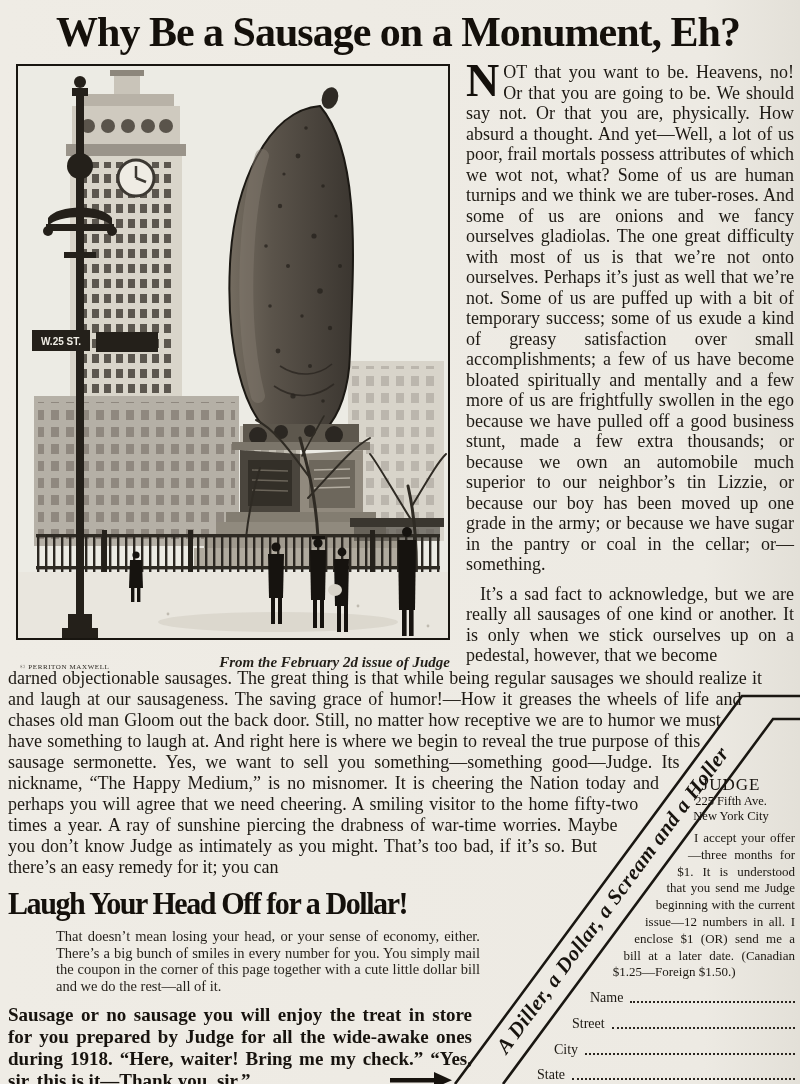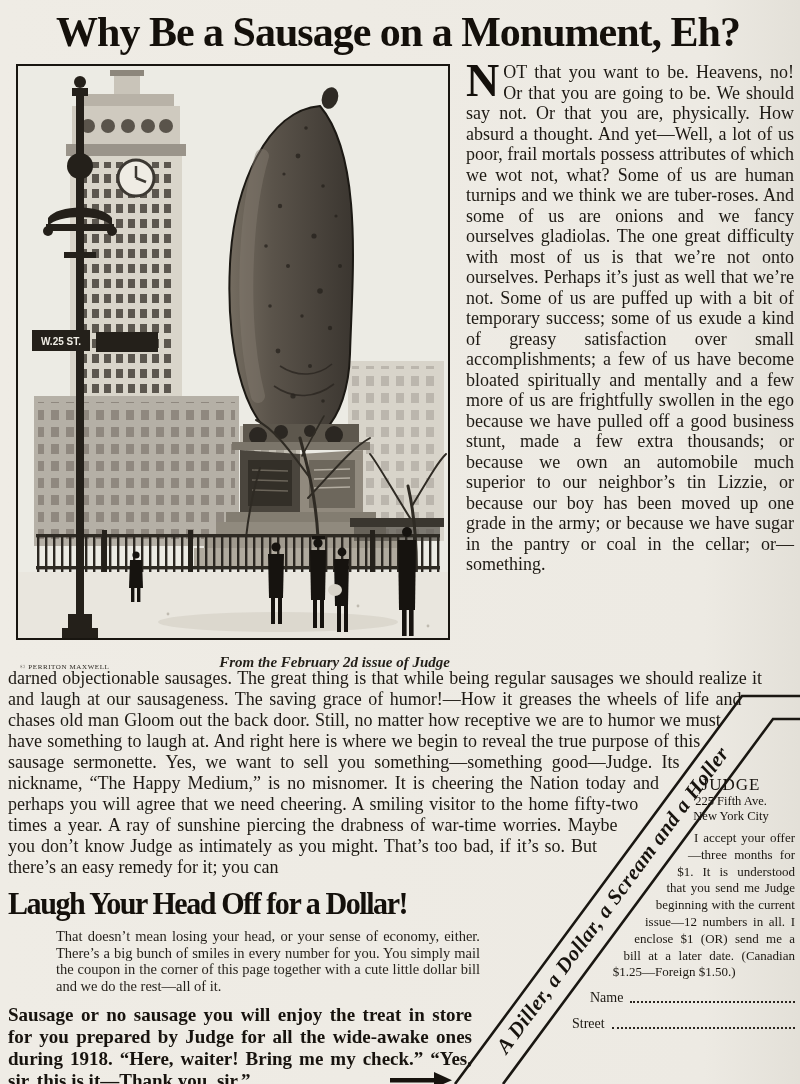--- a/index.html
+++ b/index.html
@@ -269,20 +269,21 @@
         </svg>
       </div>
       <figcaption class="photo-caps">
         <span class="photo-credit">© Perriton Maxwell</span>
         <span class="photo-caption">From the February 2d issue of Judge</span>
       </figcaption>
     </figure>
 
     <div class="right-col">
       <p><span class="dropcap">N</span><span>OT that you want to be.  Heavens, no!  Or that you are going to be.  We should say not.  Or that you are, physically.  How absurd a thought.  And yet—Well, a lot of us poor, frail mortals possess attributes of which we wot not, what?  Some of us are human turnips and we think we are tuber-roses.  And some of us are onions and we fancy ourselves gladiolas.  The one great difficulty with most of us is that we’re not onto ourselves.  Perhaps it’s just as well that we’re not.  Some of us are puffed up with a bit of temporary success; some of us exude a kind of greasy satisfaction over small accomplishments; a few of us have become bloated spiritually and mentally and a few more of us are frightfully swollen in the ego because we have pulled off a good business stunt, made a few extra thousands; or because we own an automobile much superior to our neighbor’s tin Lizzie, or because our boy has been moved up one grade in the army; or because we have sugar in the pantry or coal in the cellar; or—something.</span></p>
+      <p>It’s a sad fact to acknowledge, but we are really all sausages of one kind or another.  It is only when we stick ourselves up on a pedestal, however, that we become</p>
     </div>
   </div>
 
   <p class="wide-para"><span class="coupon-spacer"></span><span>darned objectionable sausages.  The great thing is that while being regular sausages we should realize it and laugh at our sausageness.  The saving grace of humor!—How it greases the wheels of life and chases old man Gloom out the back door.  Still, no matter how receptive we are to humor we must have something to laugh at.  And right here is where we begin to reveal the true purpose of this sausage sermonette.  Yes, we want to sell you something—something good—Judge.  Its nickname, “The Happy Medium,” is no misnomer.  It is cheering the Nation today and perhaps you will agree that we need cheering.  A smiling visitor to the home fifty-two times a year.  A ray of sunshine piercing the drabness of war-time worries.  Maybe you don’t know Judge as intimately as you might.  That’s too bad, if it’s so.  But there’s an easy remedy for it; you can</span></p>
 
   <h2 class="subhead">Laugh Your Head Off for a Dollar!</h2>
 
   <p class="offer-note">That doesn’t mean losing your head, or your sense of economy, either.  There’s a big bunch of smiles in every number for you.  You simply mail the coupon in the corner of this page together with a cute little dollar bill and we do the rest—all of it.</p>
 
   <p class="closing">
@@ -309,15 +310,23 @@
     <div class="coupon-body"><span class="coupon-body-spacer"></span><span>I accept your offer —three months for $1.  It is understood that you send me Judge beginning with the current issue—12 numbers in all.  I enclose $1 (OR) send me a bill at a later date.  (Canadian $1.25—Foreign $1.50.)</span></div>
 
     <div class="field-row" style="left:150px;top:310px;width:205px;">
       <span class="field-label">Name</span>
       <span class="dots"></span>
     </div>
     <div class="field-row" style="left:132px;top:336px;width:223px;">
       <span class="field-label">Street</span>
       <span class="dots"></span>
     </div>
+    <div class="field-row" style="left:114px;top:362px;width:241px;">
+      <span class="field-label">City</span>
+      <span class="dots"></span>
+    </div>
+    <div class="field-row" style="left:97px;top:387px;width:258px;">
+      <span class="field-label">State</span>
+      <span class="dots"></span>
+    </div>
   </div>
 
 </div>
 
 </body></html>

